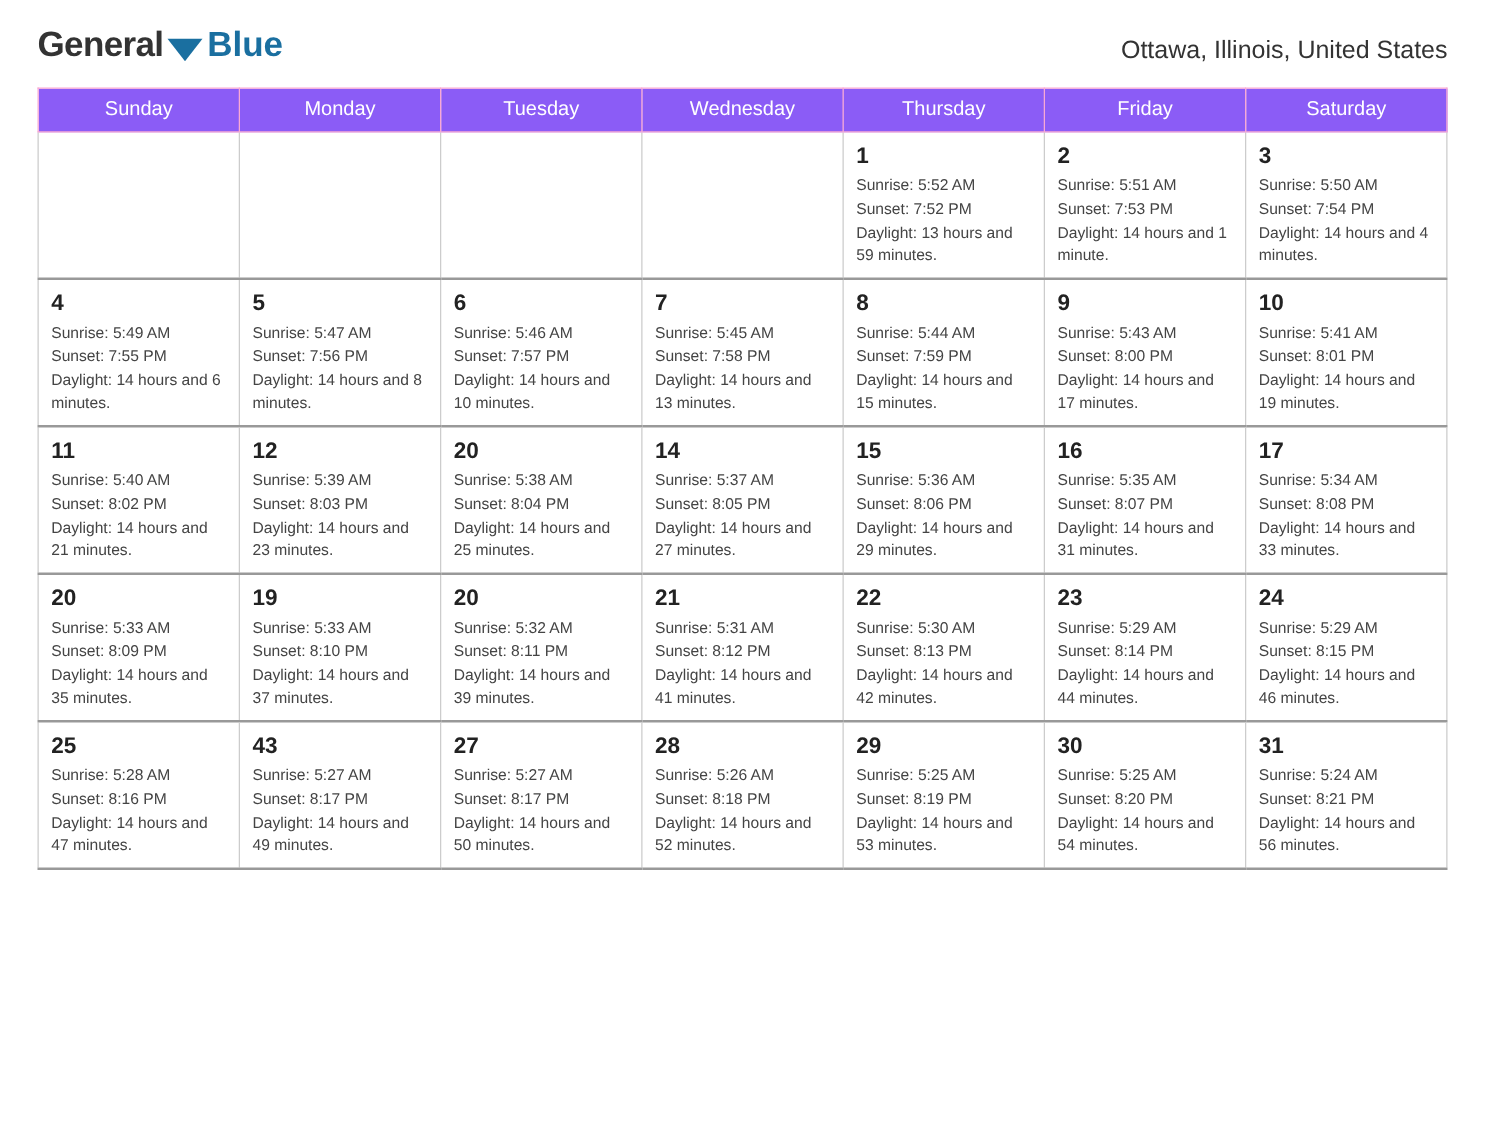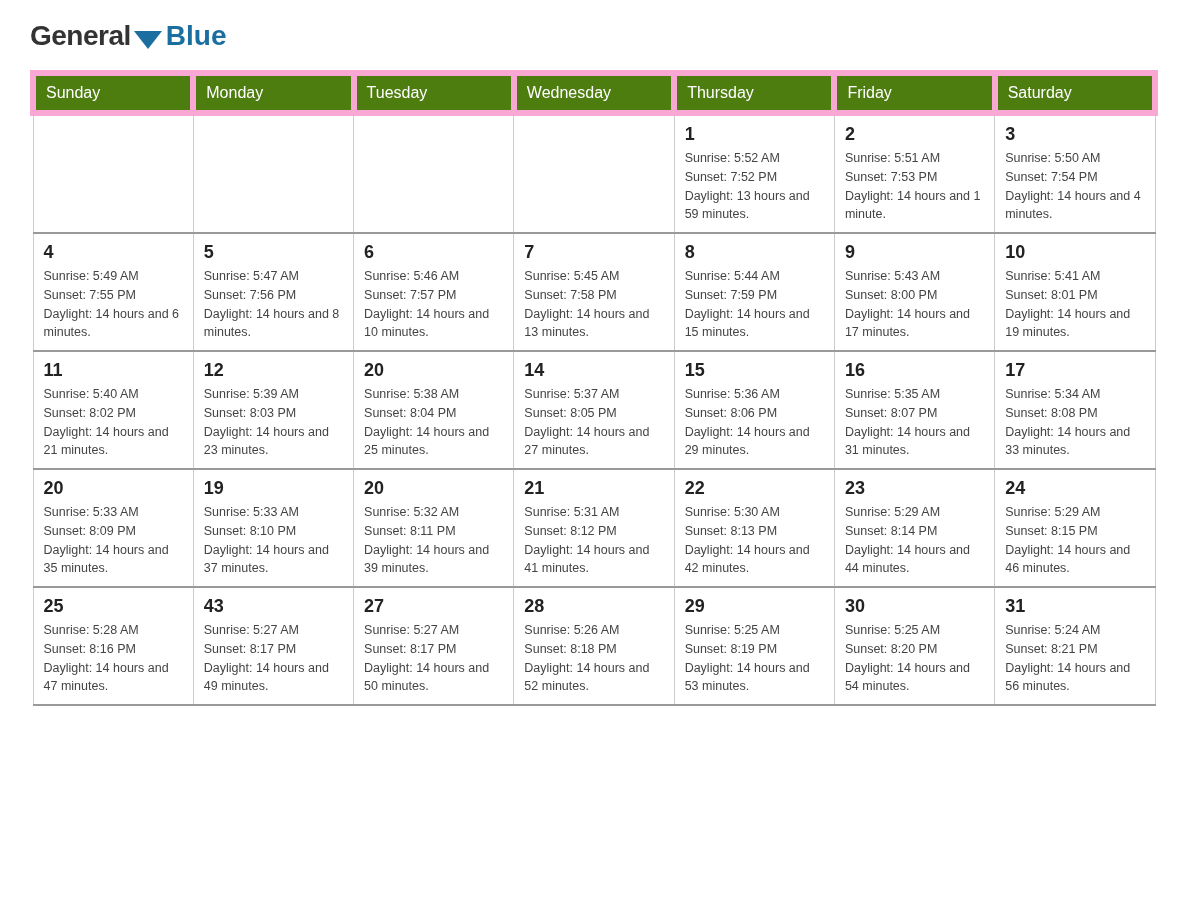--- a/index.html
+++ b/index.html
@@ -59,27 +59,27 @@
       font-size: 20px;
       color: #333;
       margin-top: 4px;
     }
     .calendar {
       width: 100%;
       border-collapse: collapse;
       border: 1px solid #999;
     }
     .calendar th {
-      background-color: #4d7c0f;
+      background-color: #8b5cf6;
       color: #fff;
       font-size: 16px;
       font-weight: normal;
       padding: 8px 10px;
-      text-align: left;
-      border: 6px solid #f9a8d4;
+      text-align: center;
+      border: 1px solid #f9a8d4;
     }
     .calendar td {
       width: calc(100% / 7);
       vertical-align: top;
       padding: 8px 10px;
       border: 1px solid #ccc;
       min-height: 100px;
       font-size: 13px;
       color: #333;
       background: #fff;
@@ -108,20 +108,21 @@
 
 <div class="header">
   <div class="logo">
     <div class="logo-top">
       <span class="logo-general">General</span>
       <div class="logo-arrow"></div>
       <span class="logo-blue">Blue</span>
     </div>
   </div>
   <div class="title-section">
+    <div class="location">Ottawa, Illinois, United States</div>
   </div>
 </div>
 
 <table class="calendar">
   <thead>
     <tr>
     <th>Sunday</th>
         <th>Monday</th>
         <th>Tuesday</th>
         <th>Wednesday</th>

